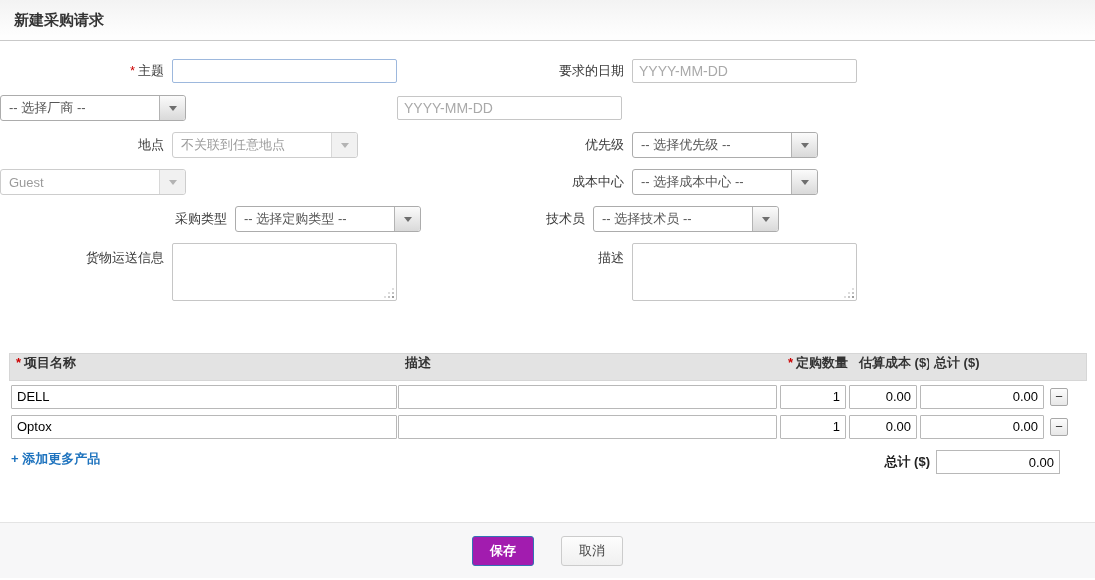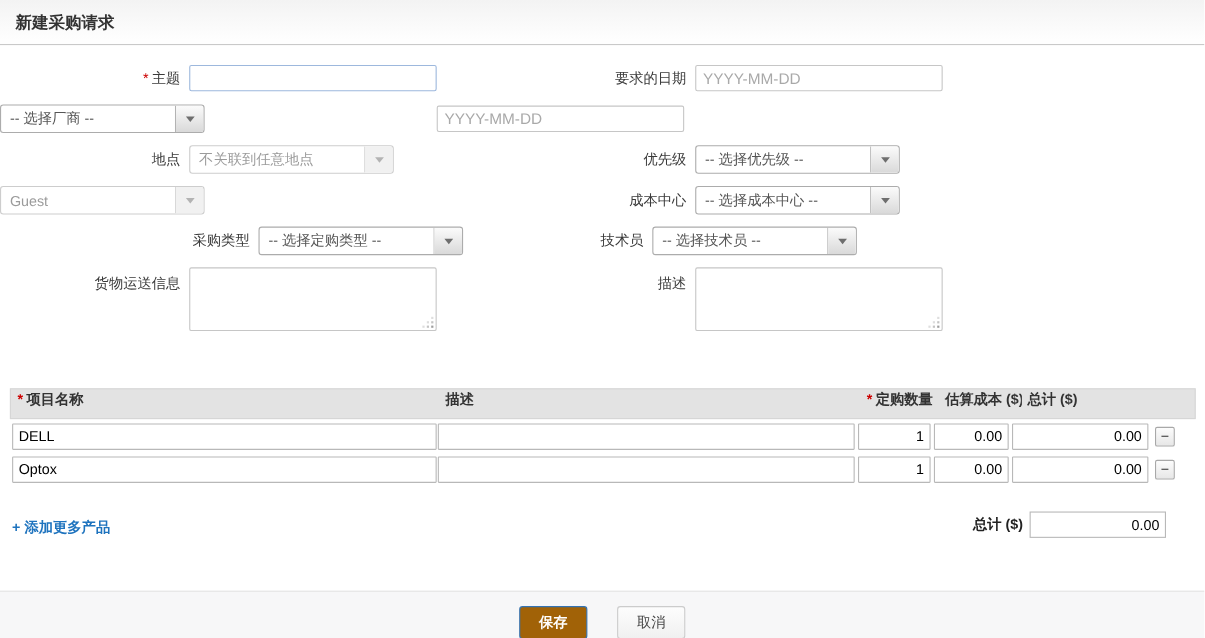--- a/index.html
+++ b/index.html
@@ -59,32 +59,32 @@
   .t-row { display:flex; align-items:center; height:29px; margin-top:1px; }
   .cin { height:24px; border:1px solid #b8b8b8; border-radius:1px; font-size:13px; padding:0 5px; outline:none; }
   .in-name  { width:386px; margin-left:2px; }
   .in-desc  { width:379px; margin-left:1px; }
   .in-qty   { width:66px;  margin-left:3px; text-align:right; }
   .in-cost  { width:68px;  margin-left:3px; text-align:right; }
   .in-total { width:124px; margin-left:3px; text-align:right; }
   .rm-btn { width:18px; height:18px; margin-left:6px; border:1px solid #a8a8a8; border-radius:2px;
     background:linear-gradient(180deg,#fcfcfc,#e7e7e7); color:#333; font-size:13px; line-height:15px;
     text-align:center; cursor:pointer; padding:0; }
-  .t-foot { display:flex; align-items:flex-end; margin-top:24px; }
+  .t-foot { display:flex; align-items:flex-start; margin-top:9px; }
   .add-link { margin-left:2px; color:#1e73be; font-weight:bold; text-decoration:none; cursor:pointer; }
   .foot-total { margin-left:auto; display:flex; align-items:center; margin-right:27px; }
   .foot-total .ft-lbl { font-weight:bold; margin-right:6px; color:#222; }
   .in-grand { width:124px; height:24px; border:1px solid #b8b8b8; text-align:right; font-size:13px; padding:0 5px; }
 
   
   .footer-bar { margin-top:48px; height:56px; background:#f7f7f8; border-top:1px solid #e4e4e4;
     display:flex; align-items:center; justify-content:center; gap:27px; }
   .btn { height:30px; padding:0 17px; border-radius:3px; font-size:13px; cursor:pointer;
     font-family:inherit; }
-  .btn-save { background:#a16207; border:1px solid #3373b4; color:#fff; font-weight:bold; }
+  .btn-save { background:#a21caf; border:1px solid #3373b4; color:#fff; font-weight:bold; }
   .btn-cancel { background:linear-gradient(180deg,#fdfdfd,#f0f0f0); border:1px solid #cccccc; color:#444; }
 </style>
 </head>
 <body>
 
 <div class="page-header">
   <div class="page-title">新建采购请求</div>
 </div>
 
 <div class="form-area">

